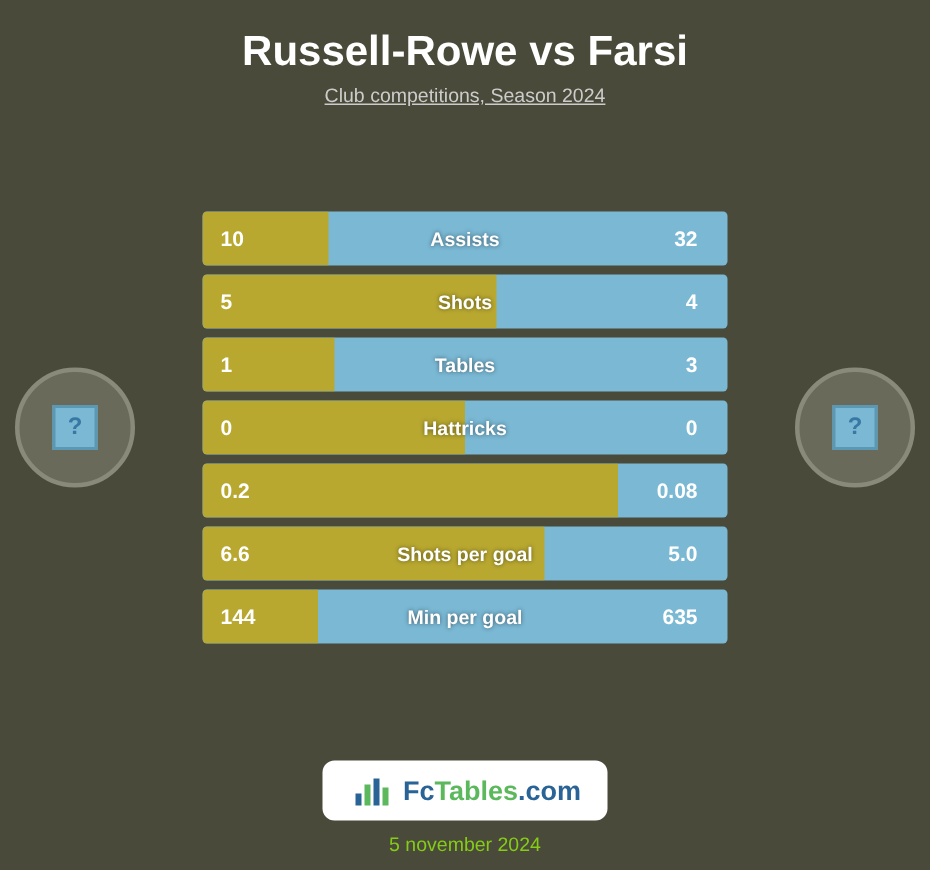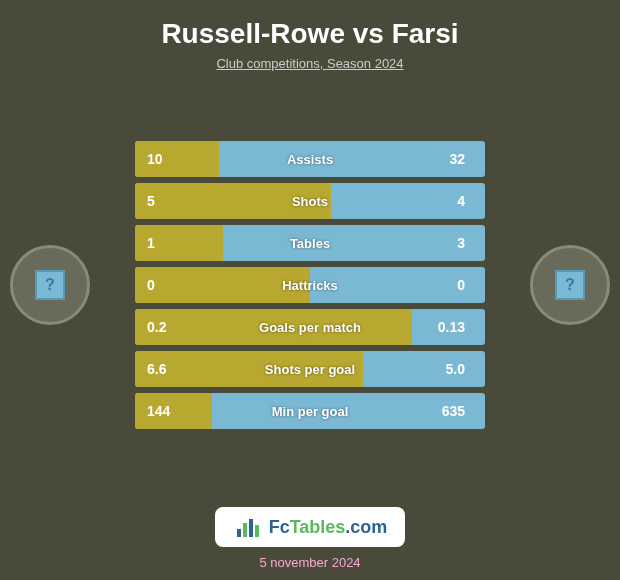--- a/index.html
+++ b/index.html
@@ -166,21 +166,21 @@
       font-size: 18px;
       font-weight: bold;
       color: #2a6496;
     }
 
     .logo-text span {
       color: #5cb85c;
     }
 
     .date-text {
-      color: #f9a8d4;
+      color: #84cc16;
       font-size: 13px;
       text-align: center;
       margin-top: 8px;
     }
   </style>
 </head>
 <body>
 
 <div class="page-container">
   <h1 class="title">Russell-Rowe vs Farsi</h1>
@@ -220,23 +220,22 @@
           <div class="stat-bar-bg">
             <div class="stat-bar-left" style="width: 50%;"></div>
             <span class="stat-label">Hattricks</span>
             <span class="stat-value-left">0</span>
             <span class="stat-value-right">0</span>
           </div>
         </div>
         <div class="stat-row">
           <div class="stat-bar-bg">
             <div class="stat-bar-left" style="width: 79%;"></div>
-            <span class="stat-label">Goals per match</span>
             <span class="stat-value-left">0.2</span>
-            <span class="stat-value-right">0.13</span>
+            <span class="stat-value-right">0.08</span>
           </div>
         </div>
         <div class="stat-row">
           <div class="stat-bar-bg">
             <div class="stat-bar-left" style="width: 65%;"></div>
             <span class="stat-label">Shots per goal</span>
             <span class="stat-value-left">6.6</span>
             <span class="stat-value-right">5.0</span>
           </div>
         </div>

